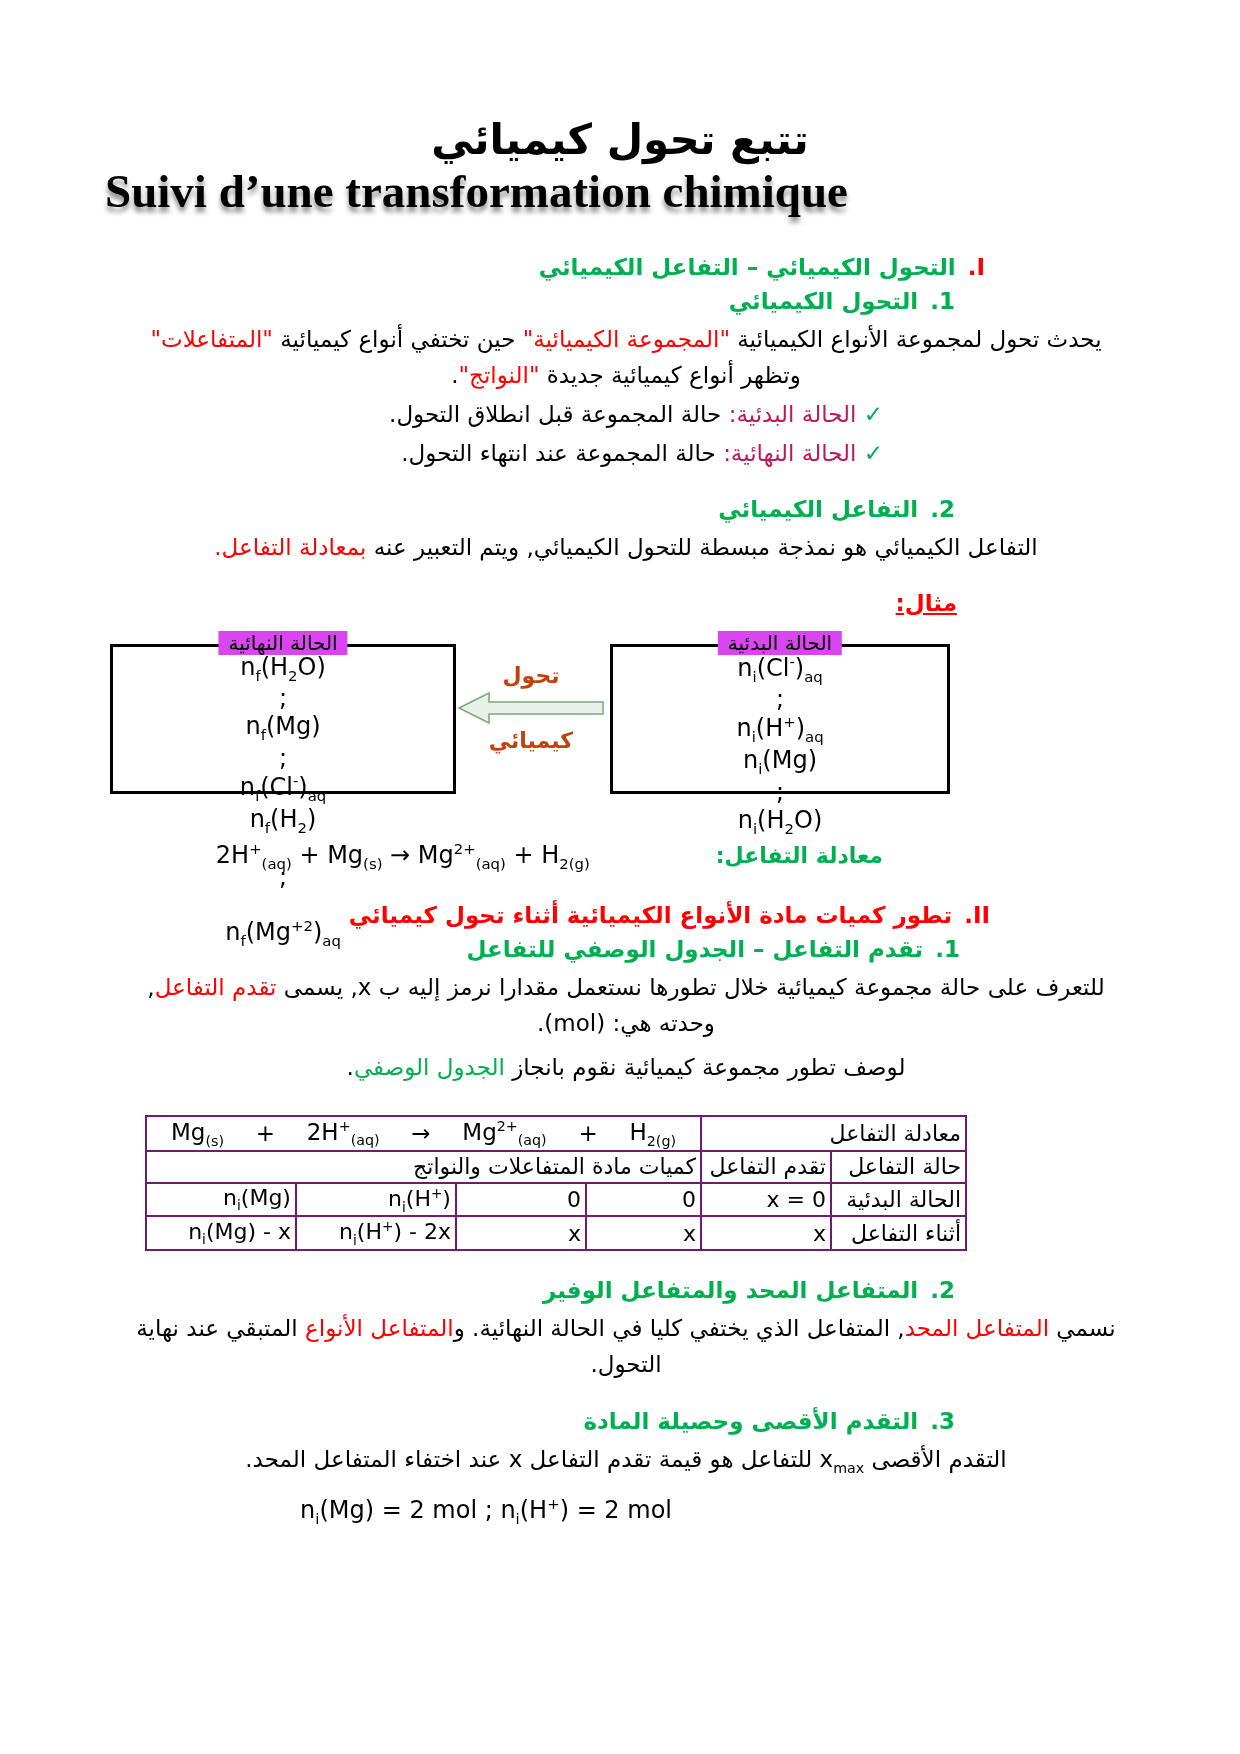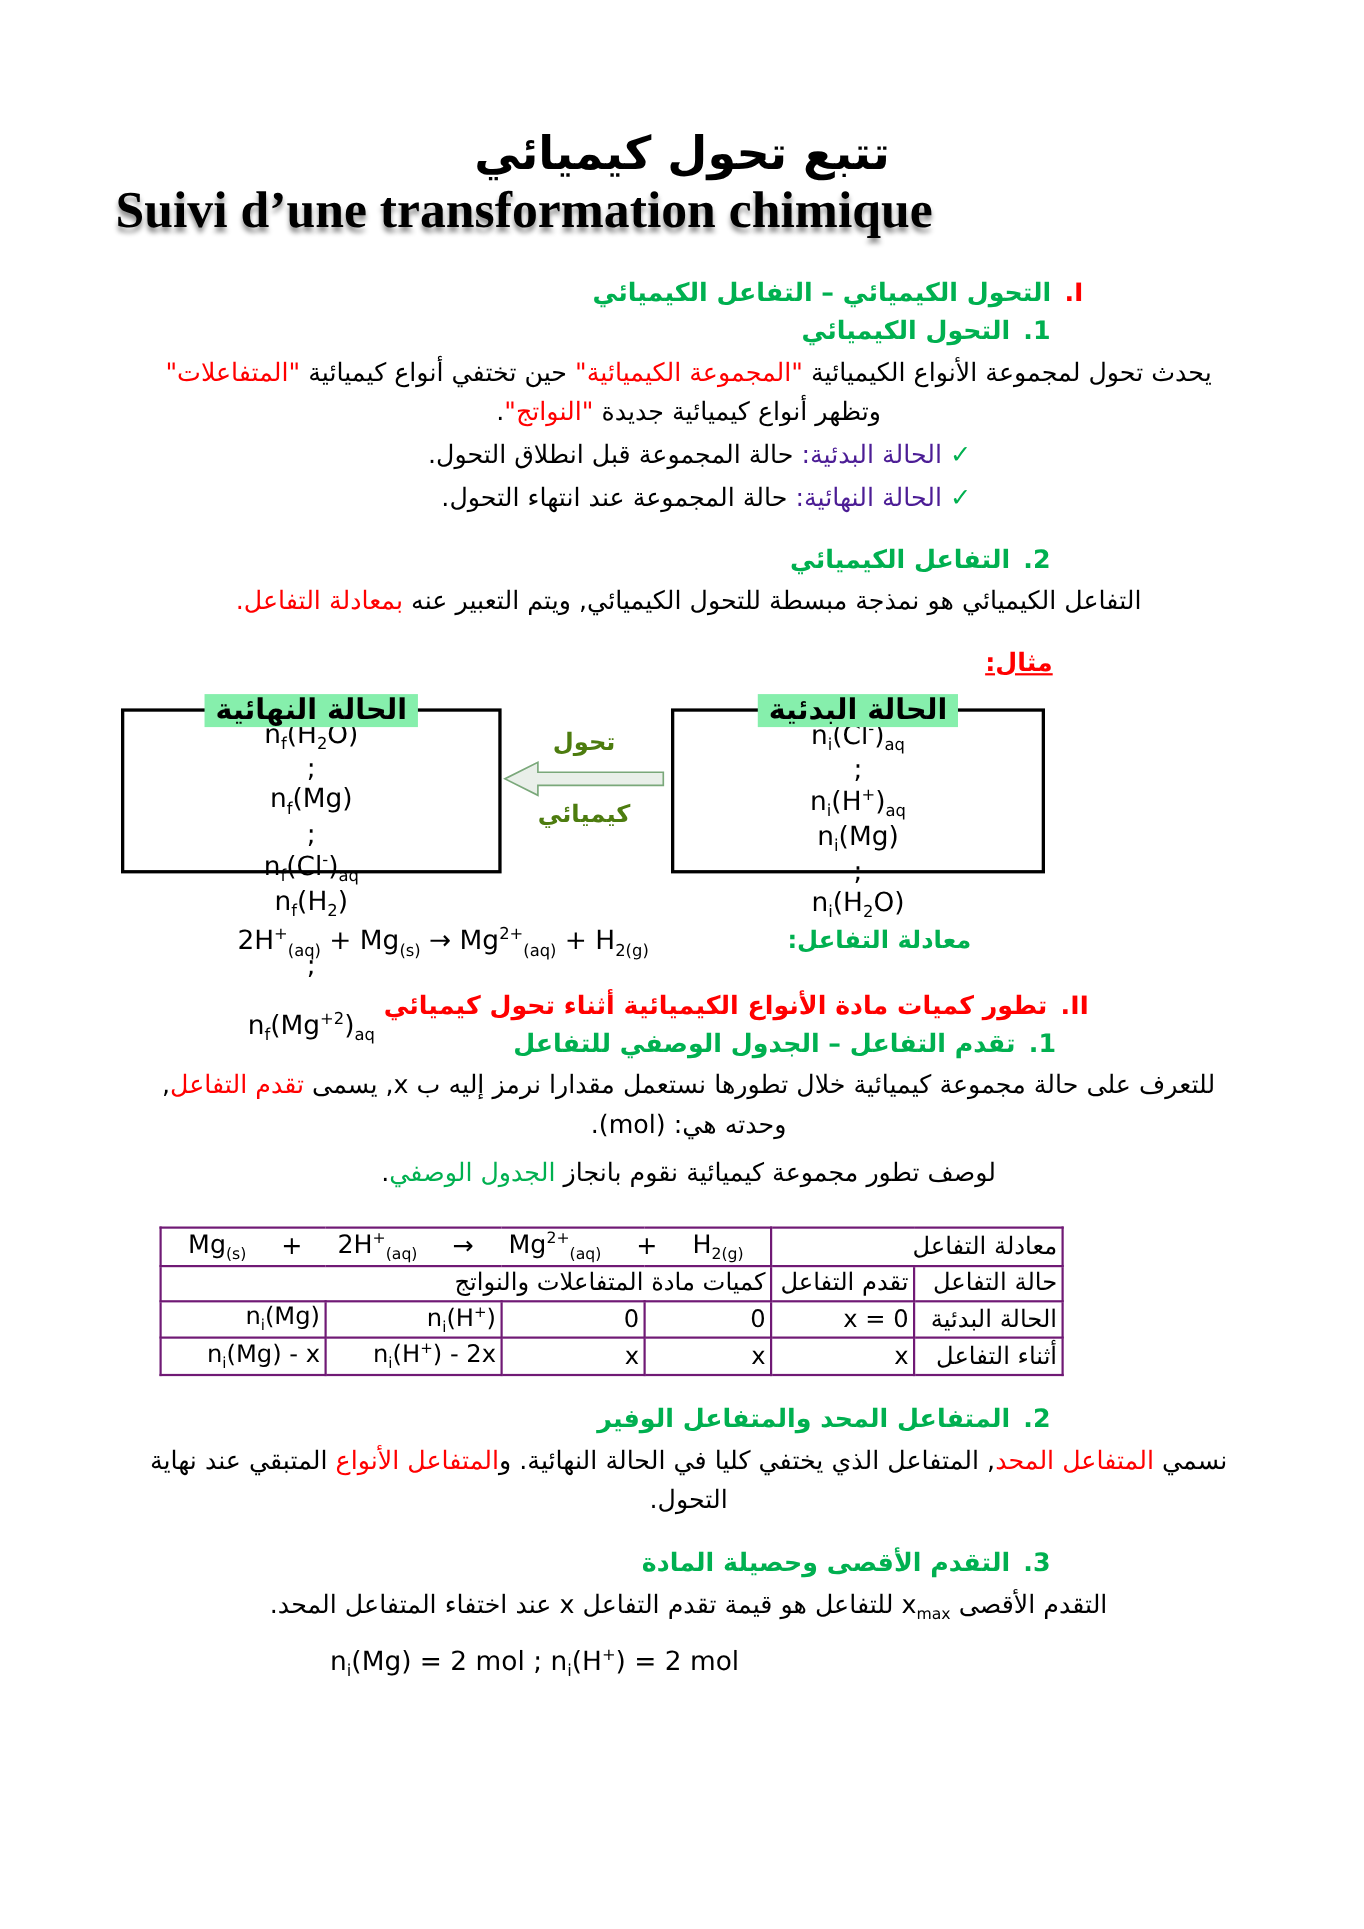--- a/index.html
+++ b/index.html
@@ -31,47 +31,47 @@
   .h-sub .h-marker, .h-sub .h-title { color: #00B050; }
   .h-sub.first { margin-top: 8px; }
   .h-sub.w175 { margin-right: 175px; }
 
   
   .para { font-size: 23px; line-height: 1.55; text-align: center; margin: 8px 0 0 12px; }
   .check { font-size: 23px; line-height: 1.45; text-align: right; margin: 5px 252px 0 0; }
   .c-k { color: #000000; }
   .c-r { color: #FF0000; }
   .c-g { color: #00B050; }
-  .c-b { color: #4c1d95; }
+  .c-b { color: #be185d; }
 
   .example {
     color: #FF0000; font-weight: bold; font-size: 23px; text-decoration: underline;
     width: max-content; margin: 24px 178px 0 0;
   }
 
   
   .diagram { position: relative; height: 198px; margin-top: 10px; }
   .state-box {
     position: absolute; top: 18px; height: 150px; border: 3px solid #000;
     display: flex; flex-direction: column; justify-content: space-evenly;
   }
   .box-final   { left: 5px;   width: 346px; padding: 6px 14px 2px 14px; }
   .box-initial { left: 505px; width: 340px; padding: 6px 30px 2px 30px; }
   .box-label {
     position: absolute; top: -16px; left: 50%; transform: translateX(-50%);
-    background: #86efac; padding: 0 10px; font-weight: bold; font-size: 26px; white-space: nowrap;
+    background: #d946ef; padding: 0 10px; font-weight: normal; font-size: 20px; white-space: nowrap;
   }
   .box-row { display: flex; direction: ltr; justify-content: space-between; align-items: center; font-size: 24px; flex-direction: column; }
   .box-row.centered { justify-content: center; gap: 26px; }
   sub { font-size: 0.62em; }
   sup { font-size: 0.62em; }
 
   .transform-arrow {
     position: absolute; left: 352px; top: 36px; width: 148px; text-align: center;
-    color: #4d7c0f; font-weight: bold; font-size: 22px; line-height: 1.25;
+    color: #c2410c; font-weight: bold; font-size: 22px; line-height: 1.25;
   }
   .transform-arrow svg { display: block; margin: 2px auto; }
 
   .eq-line { display: flex; align-items: center; margin-top: 16px; }
   .eq-label { font-size: 22px; font-weight: bold; color: #00B050; margin-right: 252px; white-space: nowrap; }
   .eq-formula { font-size: 24px; margin-right: 126px; white-space: nowrap; }
 
   
   .data-table {
     border-collapse: collapse; direction: ltr; table-layout: fixed;

